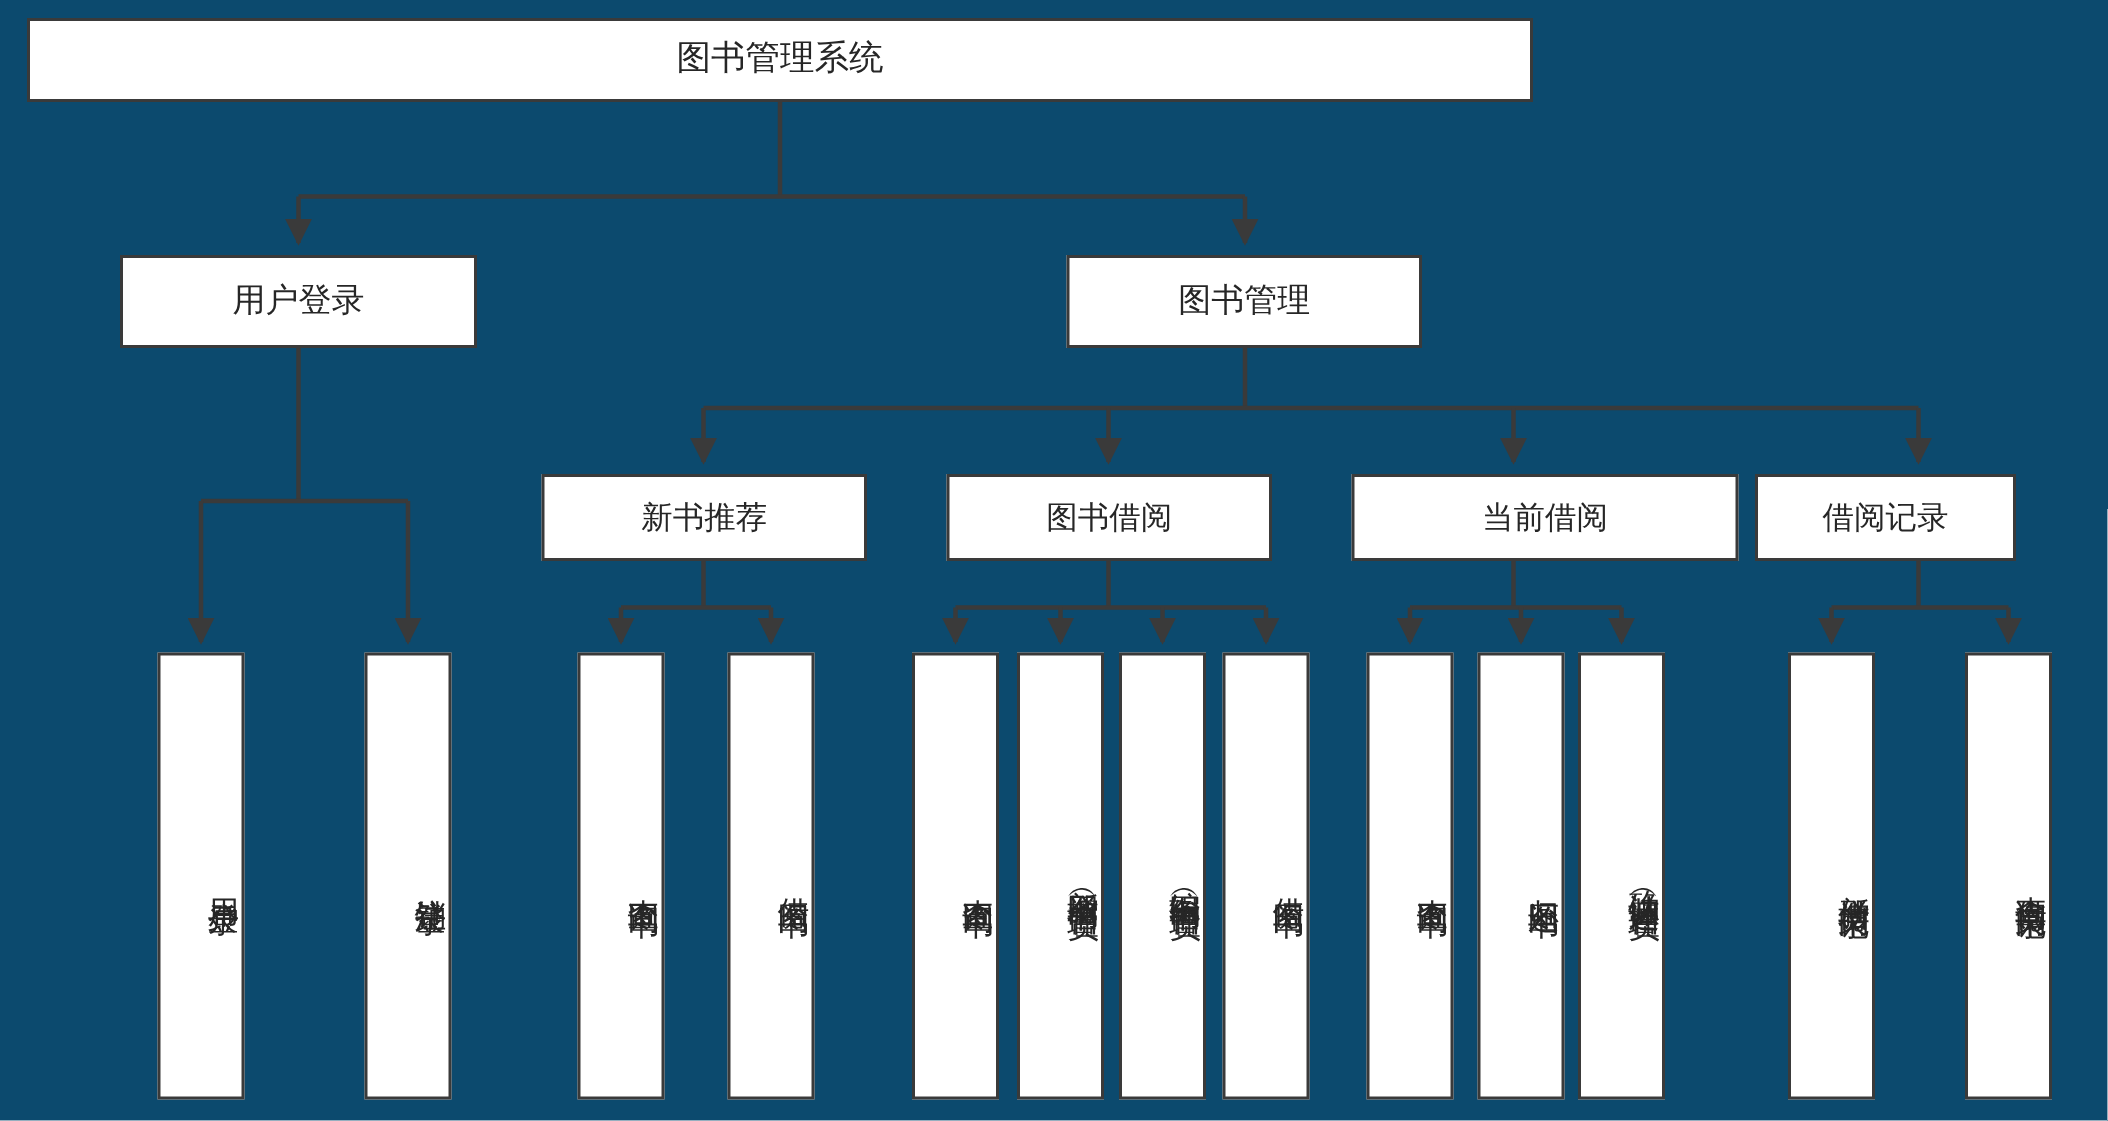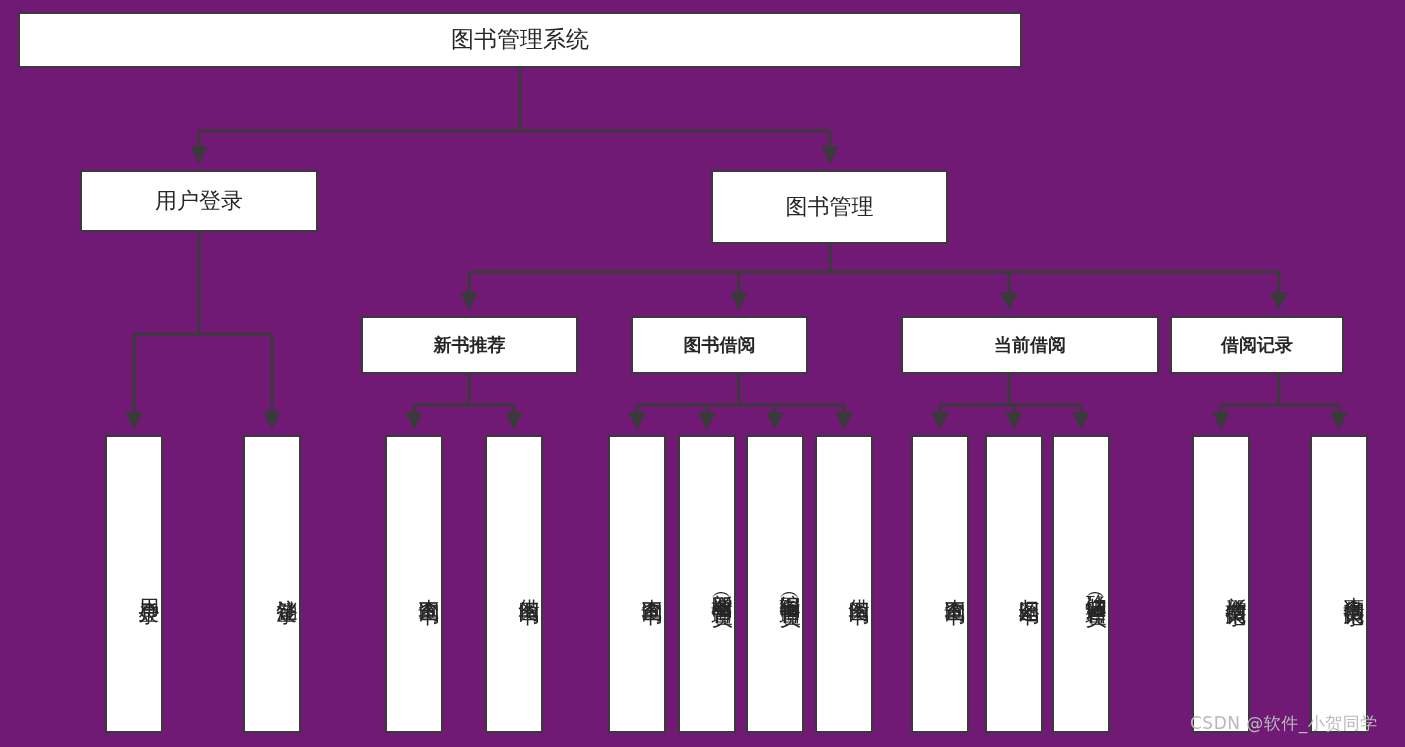--- a/index.html
+++ b/index.html
@@ -8,21 +8,21 @@
     padding: 0;
     background: #ffffff;
   }
   body {
     font-family: "DejaVu Sans", "Liberation Sans", sans-serif;
   }
   #diagram-root {
     position: relative;
     width: 1405px;
     height: 747px;
-    background: #701a75;
+    background: #0c4a6e;
     overflow: hidden;
   }
   #edge-layer {
     position: absolute;
     left: 0;
     top: 0;
     width: 1405px;
     height: 747px;
     pointer-events: none;
   }
@@ -33,21 +33,21 @@
     background: #ffffff;
     display: flex;
     align-items: center;
     justify-content: center;
     color: #262626;
     line-height: 1.18;
     text-align: center;
   }
   .node.level-root { font-size: 23px; }
   .node.level-2 { font-size: 22px; }
-  .node.level-3 { font-size: 18px; font-weight: bold; }
+  .node.level-3 { font-size: 21px; }
   .node.leaf {
     font-size: 21px;
     writing-mode: vertical-rl;
     text-orientation: upright;
     align-items: flex-start;
     justify-content: center;
     padding-top: 4px;
     letter-spacing: 2px;
   }
   .node.leaf .label {
@@ -125,29 +125,29 @@
   </svg>
 
   <div class="node level-root" id="node-root" style="left: 18px; top: 12px; width: 1004px; height: 56px;">
     <span class="label">图书管理系统</span>
   </div>
 
   <div id="level2-layer">
       <div class="node level-2" style="left: 80px; top: 170px; width: 238px; height: 62px;">
         <span class="label">用户登录</span>
       </div>
-      <div class="node level-2" style="left: 711px; top: 170px; width: 237px; height: 74px;">
+      <div class="node level-2" style="left: 711px; top: 170px; width: 237px; height: 62px;">
         <span class="label">图书管理</span>
       </div>
     </div>
   <div id="level3-layer">
       <div class="node level-3" style="left: 361px; top: 316px; width: 217px; height: 58px;">
         <span class="label">新书推荐</span>
       </div>
-      <div class="node level-3" style="left: 631px; top: 316px; width: 177px; height: 58px;">
+      <div class="node level-3" style="left: 631px; top: 316px; width: 217px; height: 58px;">
         <span class="label">图书借阅</span>
       </div>
       <div class="node level-3" style="left: 901px; top: 316px; width: 258px; height: 58px;">
         <span class="label">当前借阅</span>
       </div>
       <div class="node level-3" style="left: 1170px; top: 316px; width: 174px; height: 58px;">
         <span class="label">借阅记录</span>
       </div>
     </div>
   <div id="leaf-layer">
@@ -185,14 +185,13 @@
         <span class="label">确认归还（管理员）</span>
       </div>
       <div class="node leaf" style="left: 1192px; top: 435px; width: 58px; height: 298px;">
         <span class="label">新增借阅记录</span>
       </div>
       <div class="node leaf" style="left: 1310px; top: 435px; width: 58px; height: 298px;">
         <span class="label">查询借阅记录</span>
       </div>
     </div>
 
-  <div class="watermark">CSDN @软件_小贺同学</div>
 </div>
 
 </body></html>

